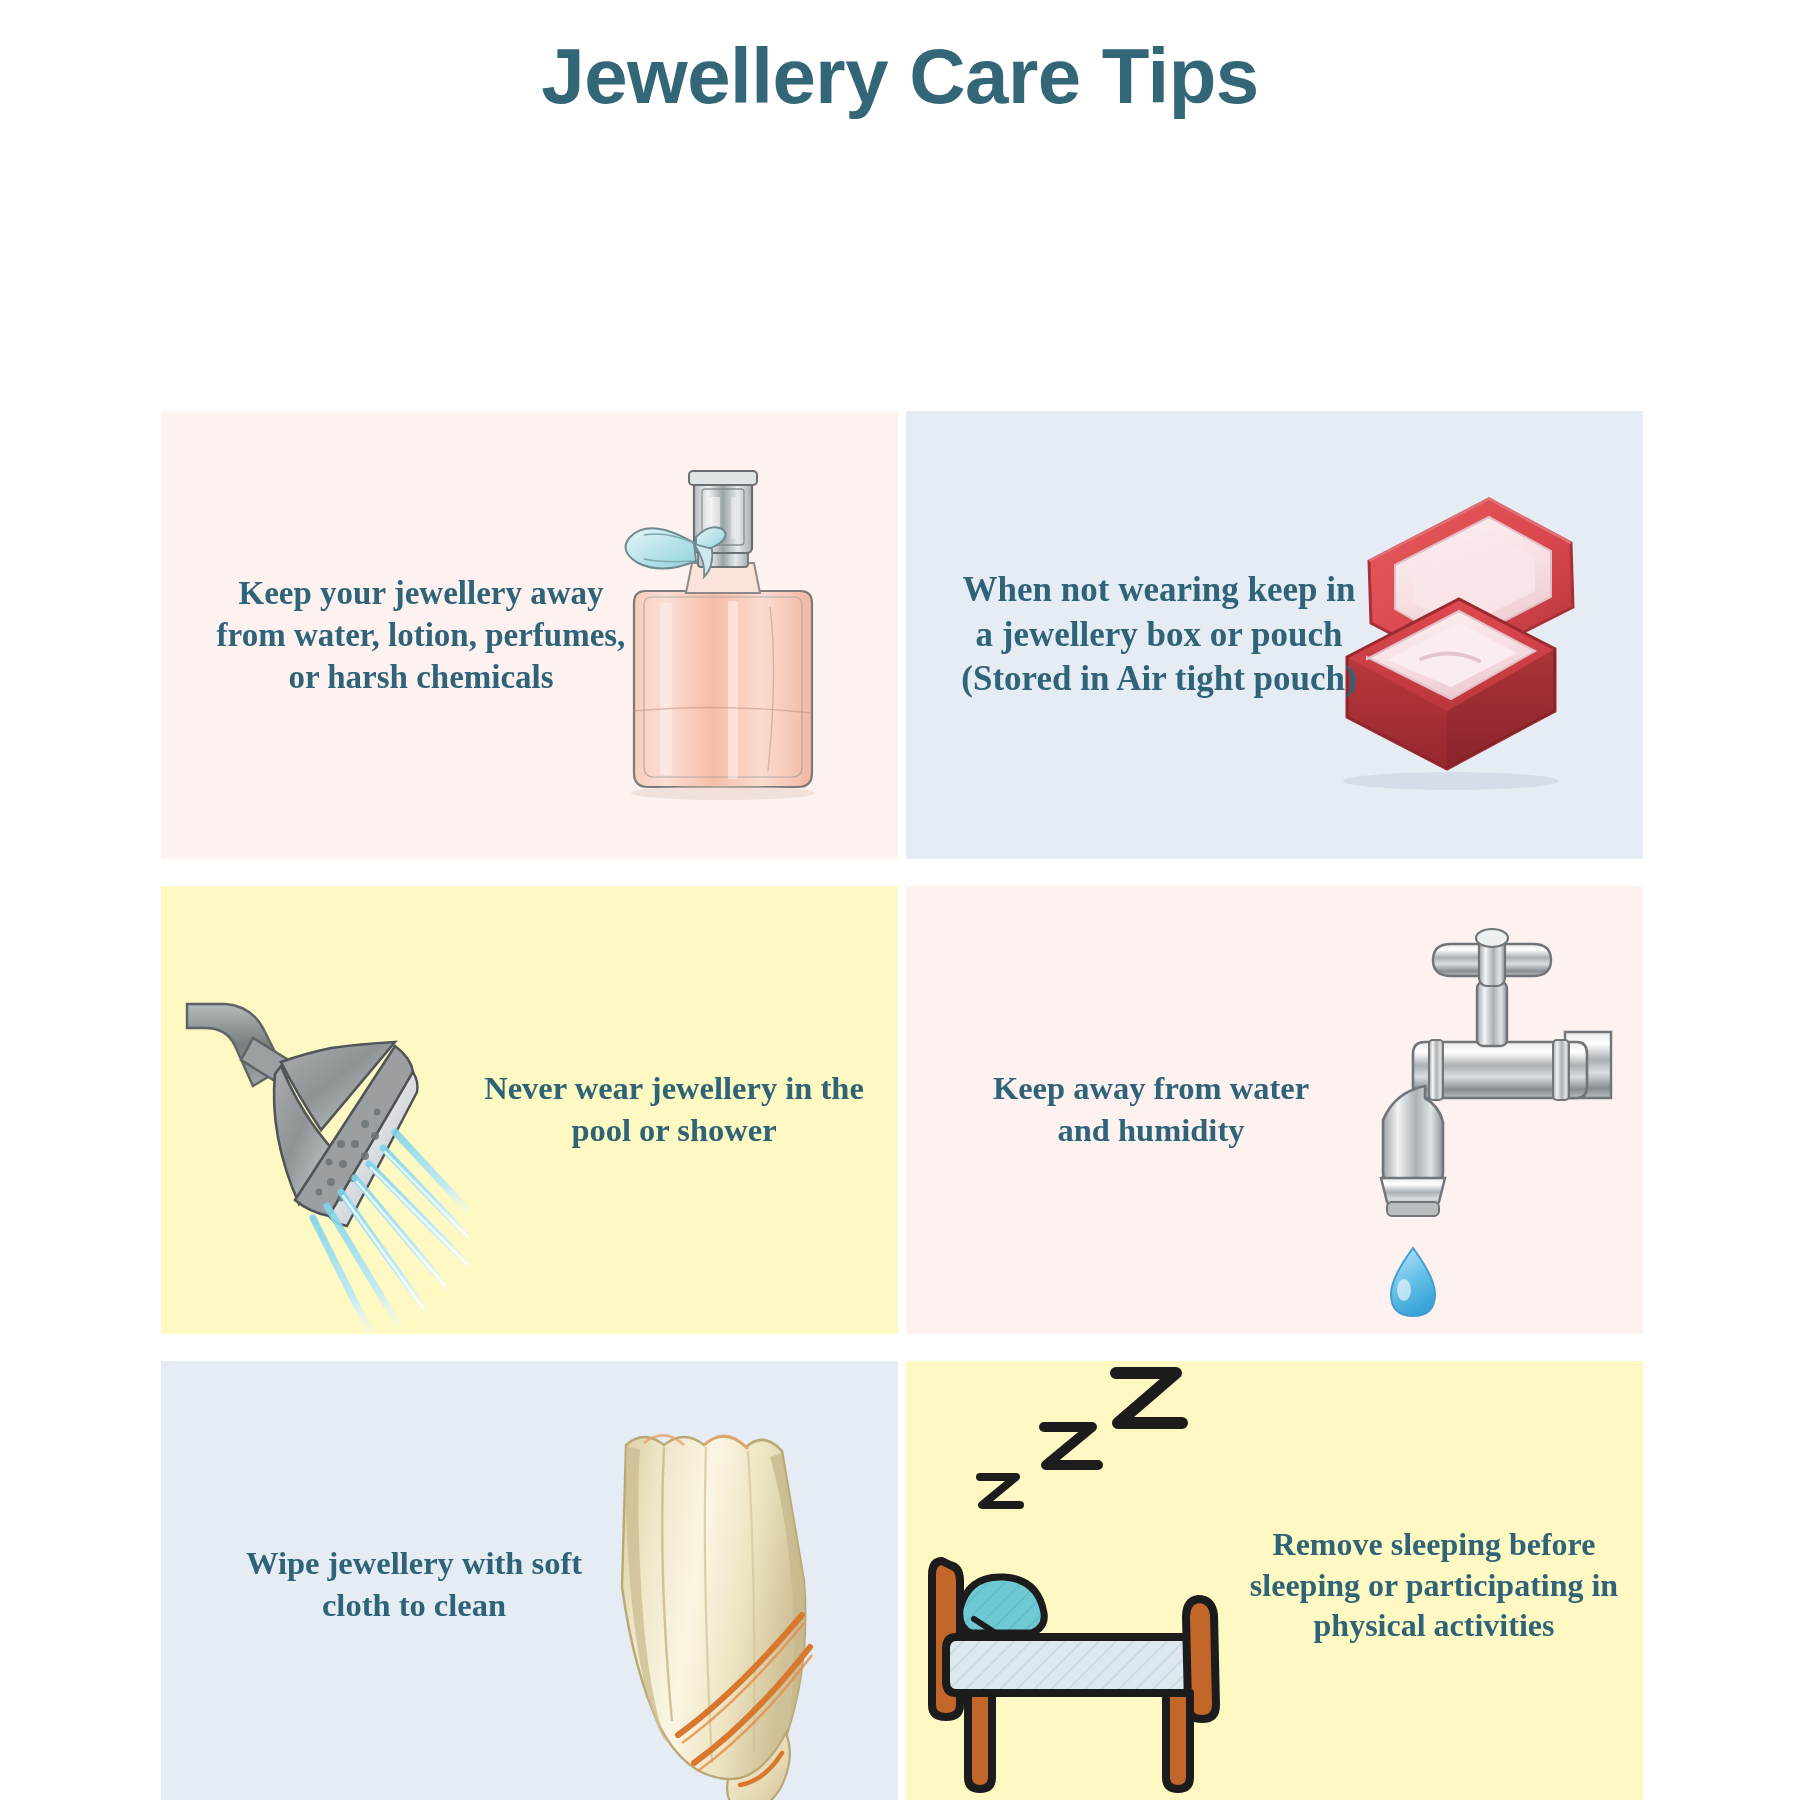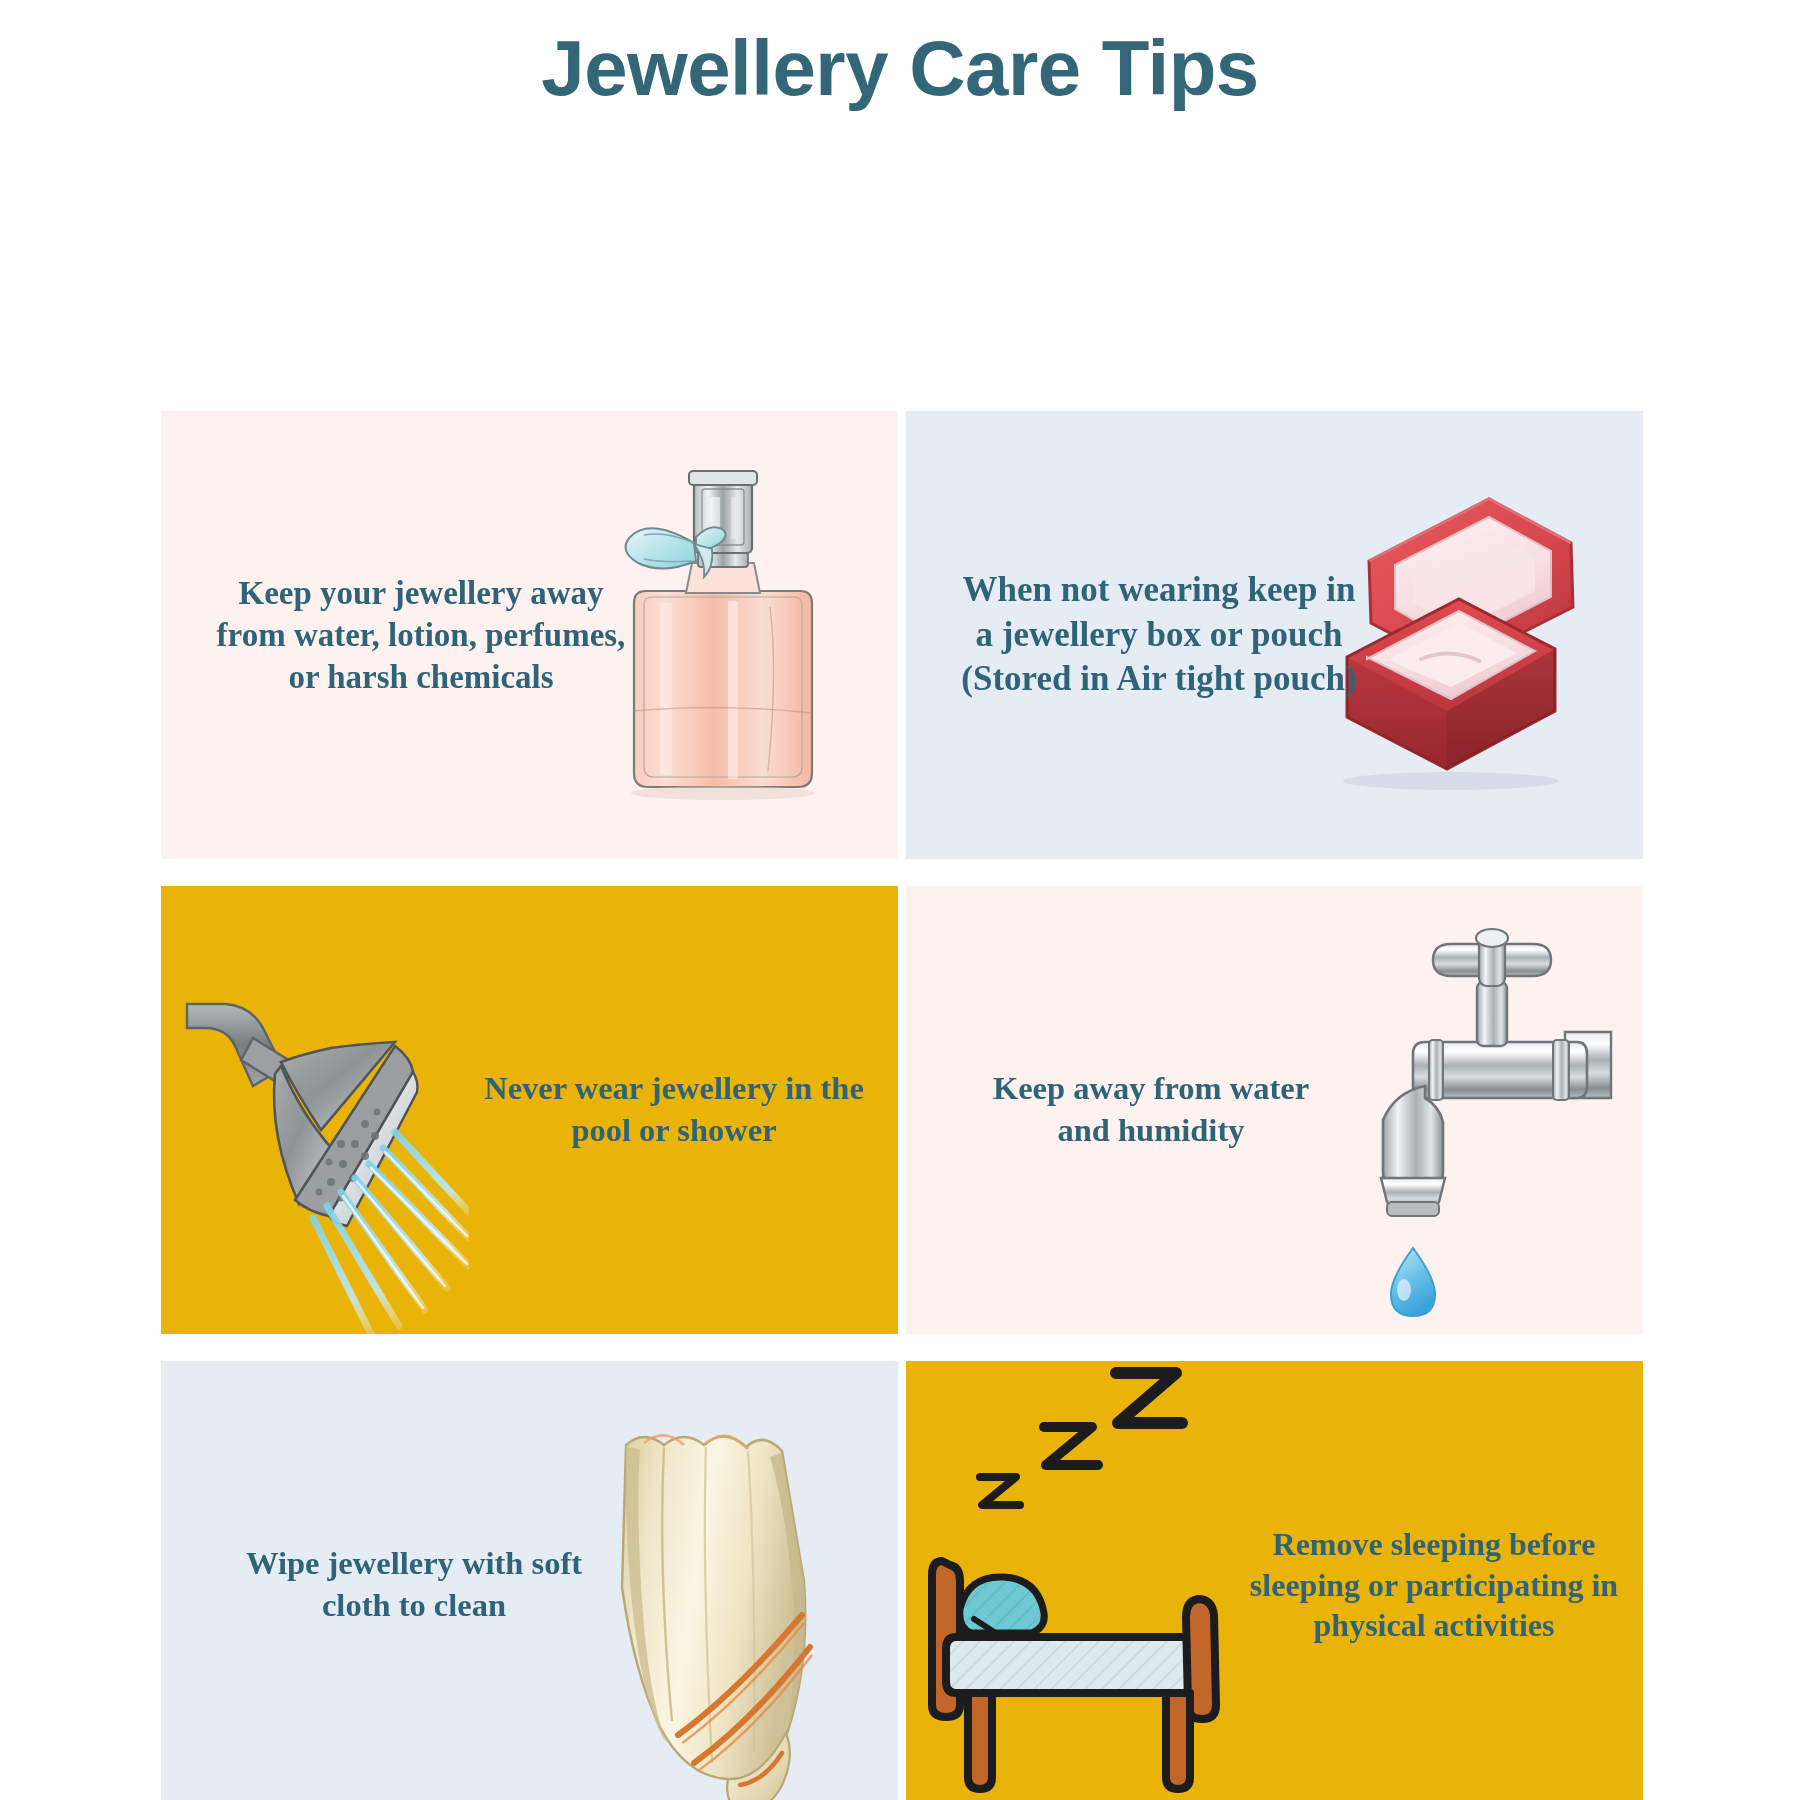--- a/index.html
+++ b/index.html
@@ -16,21 +16,21 @@
   .page {
     position: relative;
     width: 1800px;
     height: 1800px;
     background: #ffffff;
   }
 
   
   .header {
     width: 1800px;
-    padding-top: 28px;
+    padding-top: 36px;
     text-align: center;
   }
   .title {
     font-family: "Liberation Sans", sans-serif;
     font-weight: bold;
     font-size: 78px;
     line-height: 1.05;
     color: #336677;
     letter-spacing: -0.5px;
     margin: 0;
@@ -60,21 +60,21 @@
   }
   .card {
     position: relative;
     overflow: hidden;
     display: flex;
     align-items: center;
     padding-left: 23px;
   }
   .card-pink   { background: #fdf2f0; }
   .card-blue   { background: #e5ecf3; }
-  .card-yellow { background: #eab308; }
+  .card-yellow { background: #fef9c3; }
 
   .card-text {
     font-family: "Liberation Serif", serif;
     font-weight: bold;
     color: #2f6378;
     font-size: 32.5px;
     line-height: 1.28;
     text-align: center;
     z-index: 3;
     position: relative;

